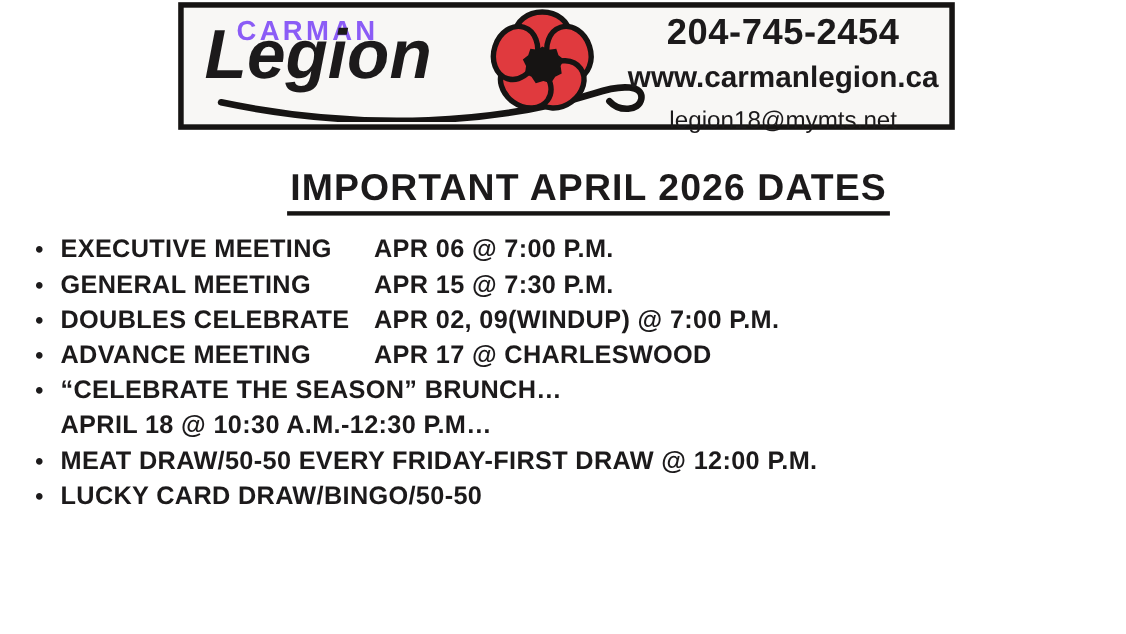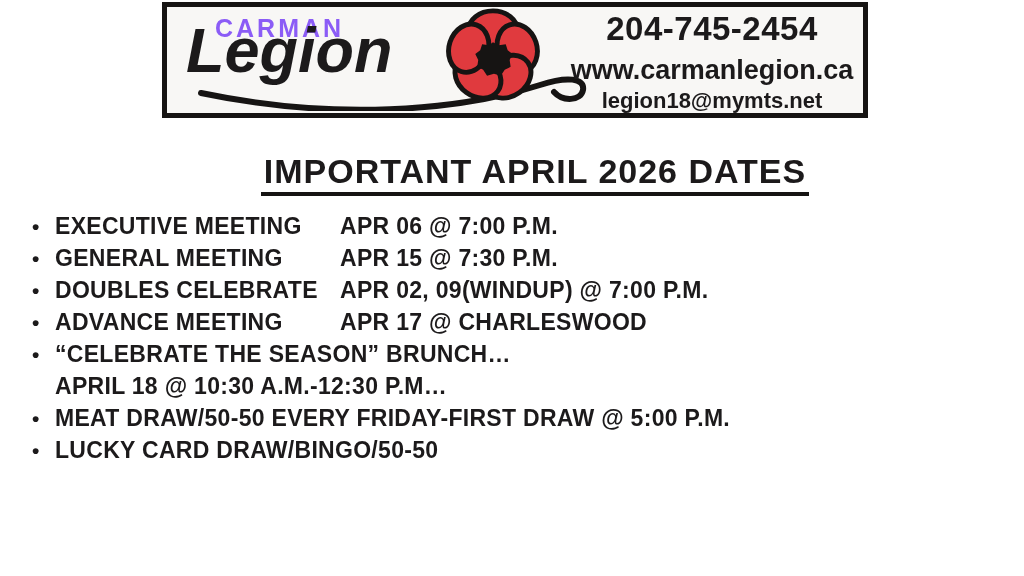--- a/index.html
+++ b/index.html
@@ -24,21 +24,21 @@
     font-size:63px;font-weight:bold;font-style:italic;line-height:1;
     color:#1c1a1b;
   }
   .swoosh{position:absolute;left:28px;top:56px;width:408px;height:48px;}
   .poppy{position:absolute;left:260px;top:-2px;width:128px;height:108px;}
   .contact{
     position:absolute;right:8px;top:3px;width:286px;text-align:center;
   }
   .contact .phone{font-size:33px;font-weight:bold;letter-spacing:0.5px;}
   .contact .website{font-size:27px;font-weight:bold;margin-top:7px;}
-  .contact .email{font-size:22px;font-weight:bold;margin-top:2px;}
+  .contact .email{font-size:22px;font-weight:normal;margin-top:10px;}
 
   
   .title-wrap{position:absolute;left:0;top:152px;width:100%;text-align:center;}
   .title{
     display:inline-block;font-size:34px;font-weight:bold;letter-spacing:1px;
     border-bottom:4px solid #161413;padding:0 3px 1px 3px;margin-left:46px;
   }
 
   
   .events{position:absolute;left:32px;top:210px;width:985px;}
@@ -107,21 +107,21 @@
     <div class="row">
       <span class="bullet">•</span><span>“CELEBRATE THE SEASON” BRUNCH…</span>
     </div>
 
     <div class="row">
       <span class="spacer"></span><span>APRIL 18 @ 10:30 A.M.-12:30 P.M…</span>
     </div>
 
 
     <div class="row">
-      <span class="bullet">•</span><span>MEAT DRAW/50-50 EVERY FRIDAY-FIRST DRAW @ 5:00 P.M.</span>
+      <span class="bullet">•</span><span>MEAT DRAW/50-50 EVERY FRIDAY-FIRST DRAW @ 12:00 P.M.</span>
     </div>
 
     <div class="row">
       <span class="bullet">•</span><span>LUCKY CARD DRAW/BINGO/50-50</span>
     </div>
 
 
   </div>
 </div>
 

